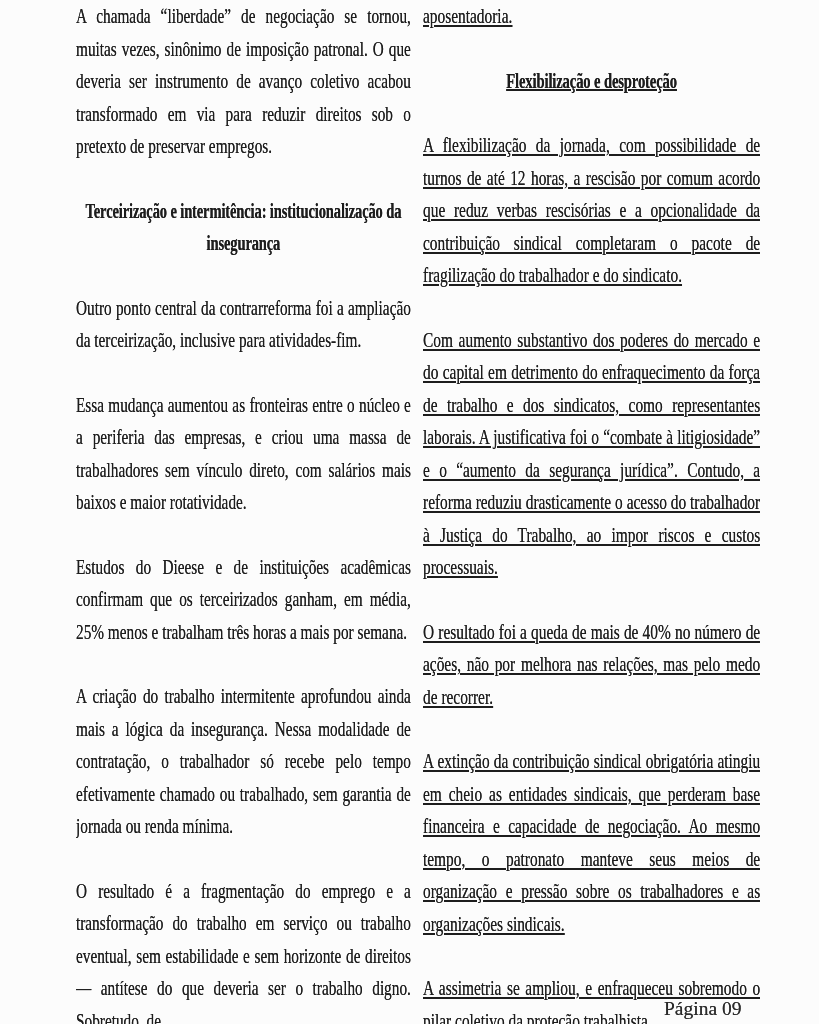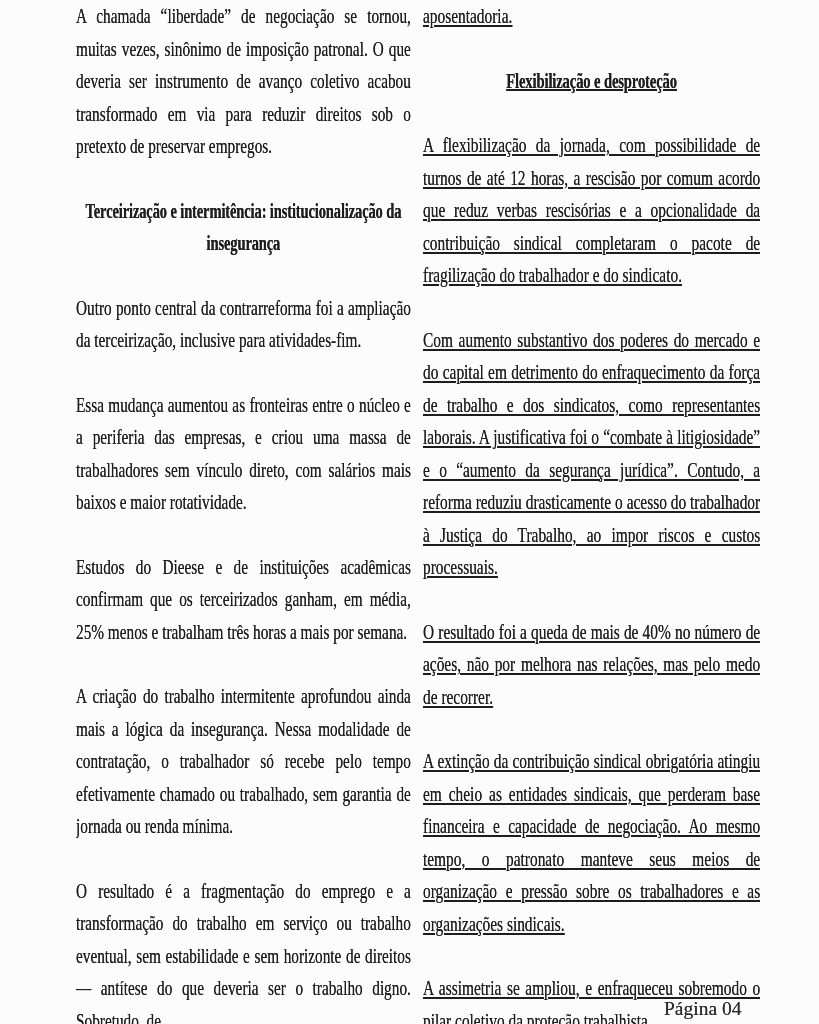--- a/index.html
+++ b/index.html
@@ -81,14 +81,14 @@
     <div class="col-inner">
         <p class="para">aposentadoria.</p>
         <h2 class="heading">Flexibilização e desproteção</h2>
         <p class="para">A flexibilização da jornada, com possibilidade de turnos de até 12 horas, a rescisão por comum acordo que reduz verbas rescisórias e a opcionalidade da contribuição sindical completaram o pacote de fragilização do trabalhador e do sindicato.</p>
         <p class="para">Com aumento substantivo dos poderes do mercado e do capital em detrimento do enfraquecimento da força de trabalho e dos sindicatos, como representantes laborais. A justificativa foi o “combate à litigiosidade” e o “aumento da segurança jurídica”. Contudo, a reforma reduziu drasticamente o acesso do trabalhador à Justiça do Trabalho, ao impor riscos e custos processuais.</p>
         <p class="para">O resultado foi a queda de mais de 40% no número de ações, não por melhora nas relações, mas pelo medo de recorrer.</p>
         <p class="para">A extinção da contribuição sindical obrigatória atingiu em cheio as entidades sindicais, que perderam base financeira e capacidade de negociação. Ao mesmo tempo, o patronato manteve seus meios de organização e pressão sobre os trabalhadores e as organizações sindicais.</p>
         <p class="para">A assimetria se ampliou, e enfraqueceu sobremodo o pilar coletivo da proteção trabalhista.</p>
       </div>
   </div>
-  <div class="footer">Página 04</div>
+  <div class="footer">Página 09</div>
 </div>
 
 </body></html>

